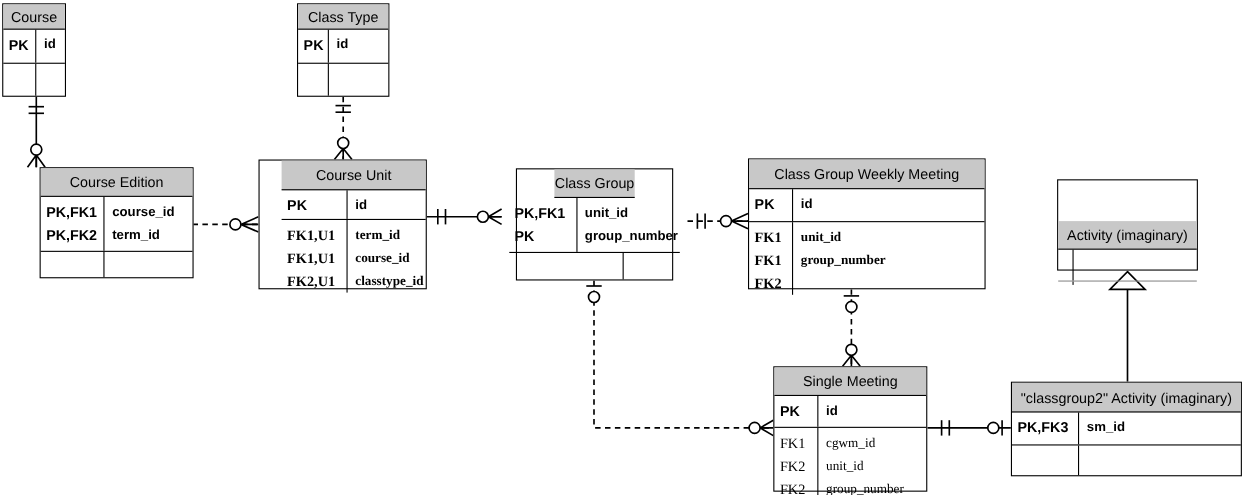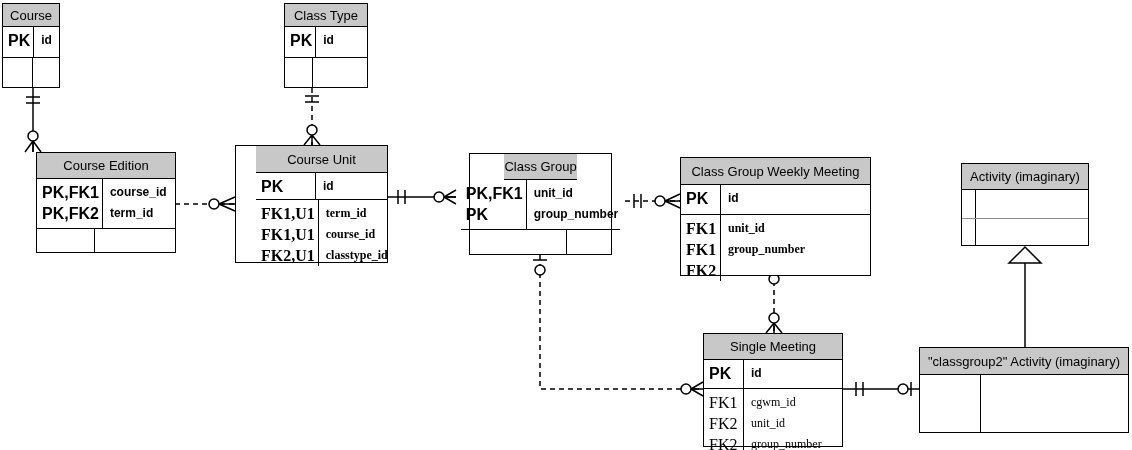--- a/index.html
+++ b/index.html
@@ -8,42 +8,42 @@
   svg#rels{position:absolute;left:0;top:0;pointer-events:none;}
 
   .tbl{position:absolute;box-sizing:border-box;background:#fff;border:1px solid #000;
        display:flex;flex-direction:column;}
   .hdr{flex:0 0 auto;background:#c8c8c8;border-bottom:1px solid #000;
        display:flex;align-items:center;justify-content:center;
        font-size:13px;white-space:nowrap;overflow:hidden;}
   .r{flex:0 0 auto;display:flex;border-bottom:1px solid #000;box-sizing:border-box;}
   .r:last-child{flex:1 1 auto;border-bottom:none;font-family:Liberation Serif, serif;}
   .kc{flex:0 0 auto;box-sizing:border-box;border-right:1px solid #000;
-      padding:3px 3px 0 5px;font-size:16px;font-weight:bold;line-height:21px;white-space:nowrap;}
+      padding:3px 3px 0 5px;font-size:13px;font-weight:bold;line-height:21px;white-space:nowrap;}
   .fc{flex:1 1 auto;box-sizing:border-box;padding:3px 2px 0 7px;font-size:12px;font-weight:bold;
       line-height:21px;white-space:nowrap;overflow:hidden;}
   .reg .kc,.reg .fc{font-weight:normal;}
   .u{}
   .gray-div{border-bottom:1px solid #8c8c8c;}
 
   
   #t-course{left:2px;top:3px;width:58px;height:85px;}
   #t-course .hdr{height:22px;} #t-course .r-pk{height:31px;} #t-course .kc{flex-basis:30px;}
-  #t-classtype{left:284px;top:3px;width:84px;height:85px;}
+  #t-classtype{left:270px;top:3px;width:84px;height:85px;}
   #t-classtype .hdr{height:22px;} #t-classtype .r-pk{height:31px;} #t-classtype .kc{flex-basis:28px;}
   #t-courseedition{left:8px;top:152px;width:140px;height:101px;margin-left:28px;}
   #t-courseedition .hdr{height:25px;} #t-courseedition .r-pk{height:50px;} #t-courseedition .kc{flex-basis:58px;}
   #t-courseunit{left:235px;top:145px;width:153px;height:118px;padding-left:20px;}
   #t-courseunit .hdr{height:26px;} #t-courseunit .r-pk{height:27px;} #t-courseunit .kc{flex-basis:60px;}
   #t-classgroup{left:469px;top:153px;width:143px;height:102px;align-items:center;}
   #t-classgroup .hdr{height:25px;} #t-classgroup .r-pk{height:50px;} #t-classgroup .kc{flex-basis:62px;}
-  #t-cgwm{left:680px;top:144px;width:191px;height:119px;margin-top:13px;}
+  #t-cgwm{left:680px;top:144px;width:216px;height:119px;}
   #t-cgwm .hdr{height:26px;} #t-cgwm .r-pk{height:30px;} #t-cgwm .kc{flex-basis:40px;}
   #t-activity{left:961px;top:163px;width:128px;height:83px;}
-  #t-activity .hdr{height:25px;} #t-activity .r-e1{height:29px;} #t-activity .kc{flex-basis:14px;}
+  #t-activity .hdr{height:25px;margin-top:37px;} #t-activity .r-e1{height:29px;} #t-activity .kc{flex-basis:14px;}
   #t-singlemeeting{left:703px;top:333px;width:140px;height:114px;}
   #t-singlemeeting .hdr{height:25px;} #t-singlemeeting .r-pk{height:29px;} #t-singlemeeting .kc{flex-basis:40px;}
   #t-classgroup2{left:919px;top:347px;width:210px;height:86px;}
   #t-classgroup2 .hdr{height:26px;} #t-classgroup2 .r-pk{height:30px;} #t-classgroup2 .kc{flex-basis:61px;}
 </style>
 </head>
 <body>
 
 <div id="canvas">
 
@@ -247,19 +247,23 @@
       <div class="fc">
         <div>cgwm_id</div>
         <div>unit_id</div>
         <div>group_number</div>
       </div>
     </div>
   </div>
 
   <div class="tbl" id="t-classgroup2">
     <div class="hdr">"classgroup2" Activity (imaginary)</div>
+    <div class="r r-pk">
+      <div class="kc">PK,FK3</div>
+      <div class="fc"><span class="u">sm_id</span></div>
+    </div>
     <div class="r">
       <div class="kc"></div>
         <div class="fc"></div>
     </div>
   </div>
 
 </div>
 
 </body></html>

